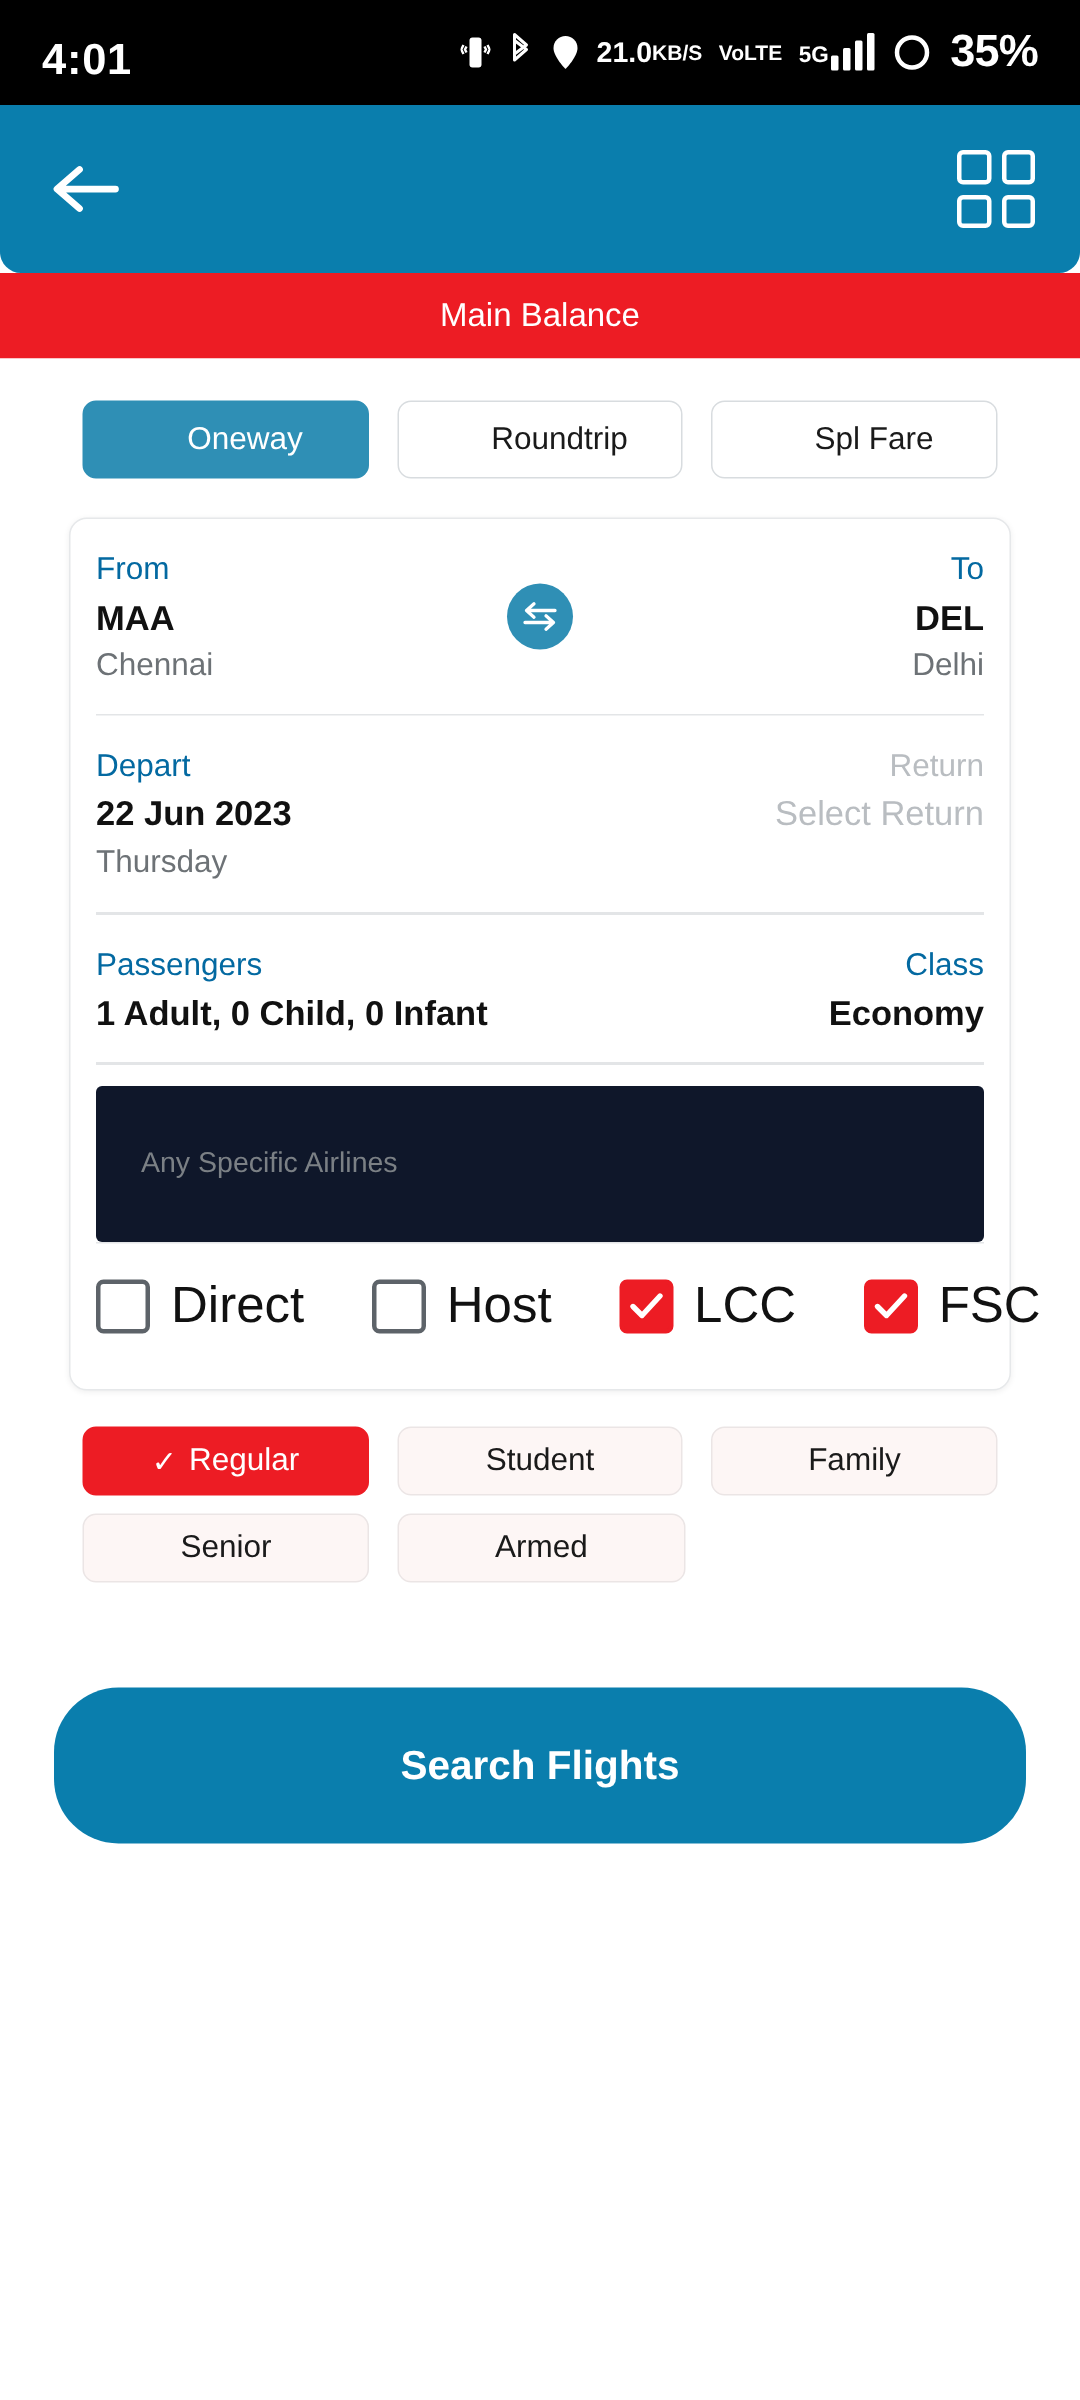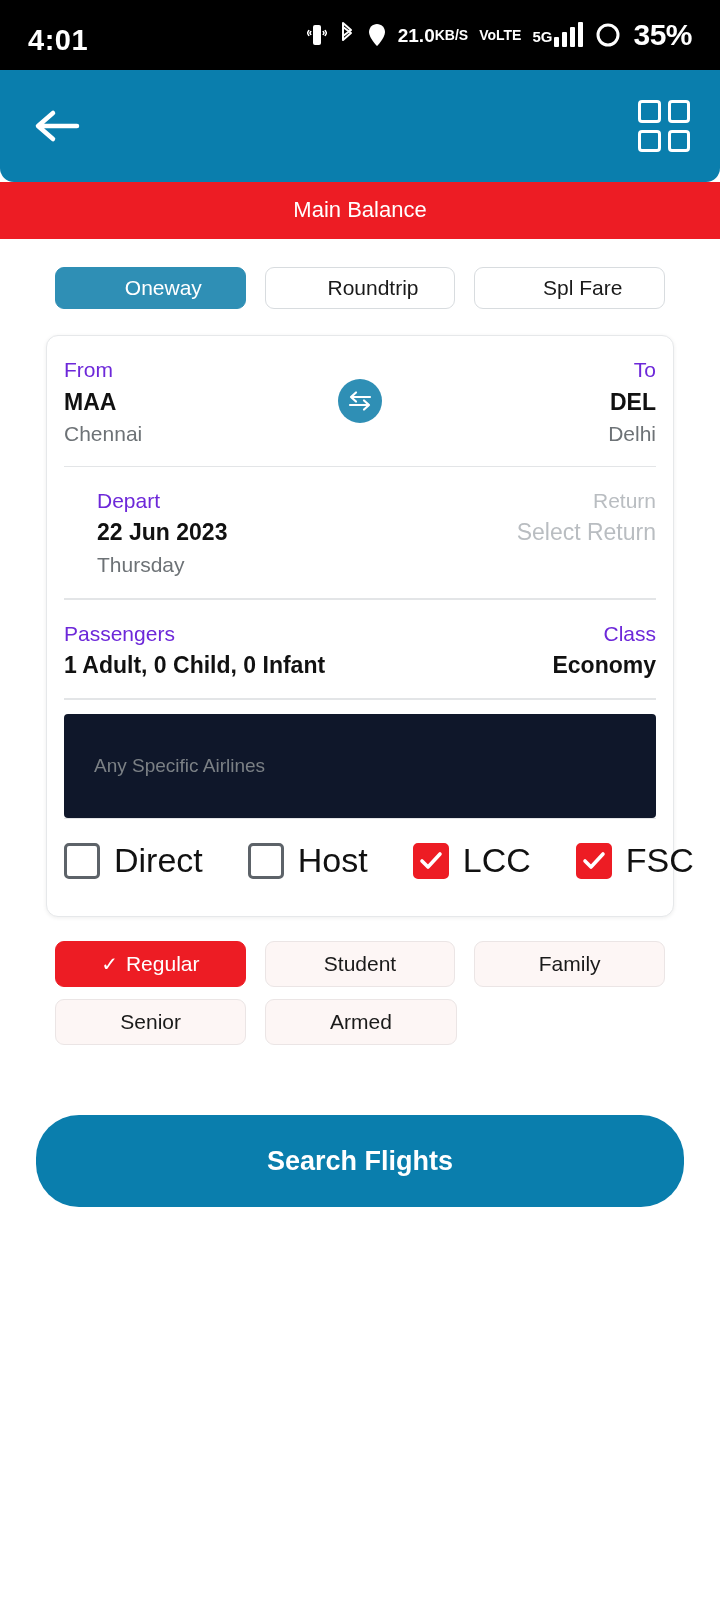--- a/index.html
+++ b/index.html
@@ -60,52 +60,52 @@
   }
   .balance .b-label{ font-size:22px; font-weight:400; }
   .balance .b-amt{ font-size:25px; font-weight:400; }
 
   
   .content{ padding:0 0 0 0; background:#fff; }
 
   
   .triptabs{ display:flex; gap:19px; padding:28px 55px 0 55px; }
   .tab{
-    flex:1; height:42px; border-radius:9px; display:flex;
+    flex:1; height:52px; border-radius:9px; display:flex;
     align-items:center; justify-content:center;
     font-size:21px; background:#fff; color:#1a1a1a;
     border:1.6px solid #d8dcdf; cursor:pointer;padding-left:26px;
   }
   .tab.active{ background:#2f8fb5; color:#fff; border-color:#2f8fb5; }
 
   
   .card{
     margin:26px 46px 0 46px;
     background:#fff; border:1.5px solid #e6e8ea; border-radius:12px;
     box-shadow:0 1px 4px rgba(0,0,0,.07);
     padding:0 17px;
   }
   .row{ display:flex; justify-content:space-between; position:relative; }
   .sep{ height:1.4px; background:#e3e5e7; margin:0 0; }
 
   .col-l{ text-align:left; }
   .col-r{ text-align:right; }
-  .lbl{ font-size:21px; color:#6d28d9; font-weight:400; line-height:1.5; }
+  .lbl{ font-size:21px; color:#0369a1; font-weight:400; line-height:1.5; }
   .val{ font-size:23px; color:#111; font-weight:700; line-height:1.45; }
   .sub{ font-size:21px; color:#6d7276; font-weight:400; line-height:1.45; }
   .muted .lbl,.muted .val,.muted .sub{ color:#b9bdc1; }
   .muted .val{ font-weight:400; font-size:23px; }
 
   .sec-route{ padding:18px 0 16px; }
   .swap{
     position:absolute; left:50%; top:50%; transform:translate(-50%,-50%);
     width:44px; height:44px; border-radius:50%; background:#2f8fb5;
     display:flex; align-items:center; justify-content:center; cursor:pointer;
   }
-  .sec-date{ padding:18px 0 18px;margin-left:33px; }
+  .sec-date{ padding:18px 0 18px; }
   .sec-pax{ padding:18px 0 16px; }
 
   .airline-field{
     background:#0f172a; border-radius:4px; height:104px;
     display:flex; align-items:center; padding:0 30px;
     font-size:19px; color:#7b8085; cursor:text;
   }
   .sec-air{ padding:14px 0 0; }
 
   .checks{ display:flex; align-items:center; padding:22px 0 36px; gap:0; }
@@ -130,21 +130,21 @@
     font-size:21px; background:#fdf6f5; color:#1a1a1a;
     border:1.6px solid #ebe5e5; cursor:pointer;
   }
   .chip.active{ background:#ed1c24; color:#fff; border-color:#ed1c24; }
   .chip .tick{ font-size:20px; }
   .chips.second .spacer{ flex:1; }
 
   
   .search-wrap{ padding:70px 36px 0 36px; }
   .search-btn{
-    height:92px; background:#0a7ead; border-radius:43px;
+    height:104px; background:#0a7ead; border-radius:43px;
     display:flex; align-items:center; justify-content:center;
     color:#fff; font-size:27px; font-weight:700; cursor:pointer;
   }
 </style>
 </head>
 <body>
 
 <div class="statusbar">
   <div class="sb-time">4:01</div>
   <div class="sb-right">

